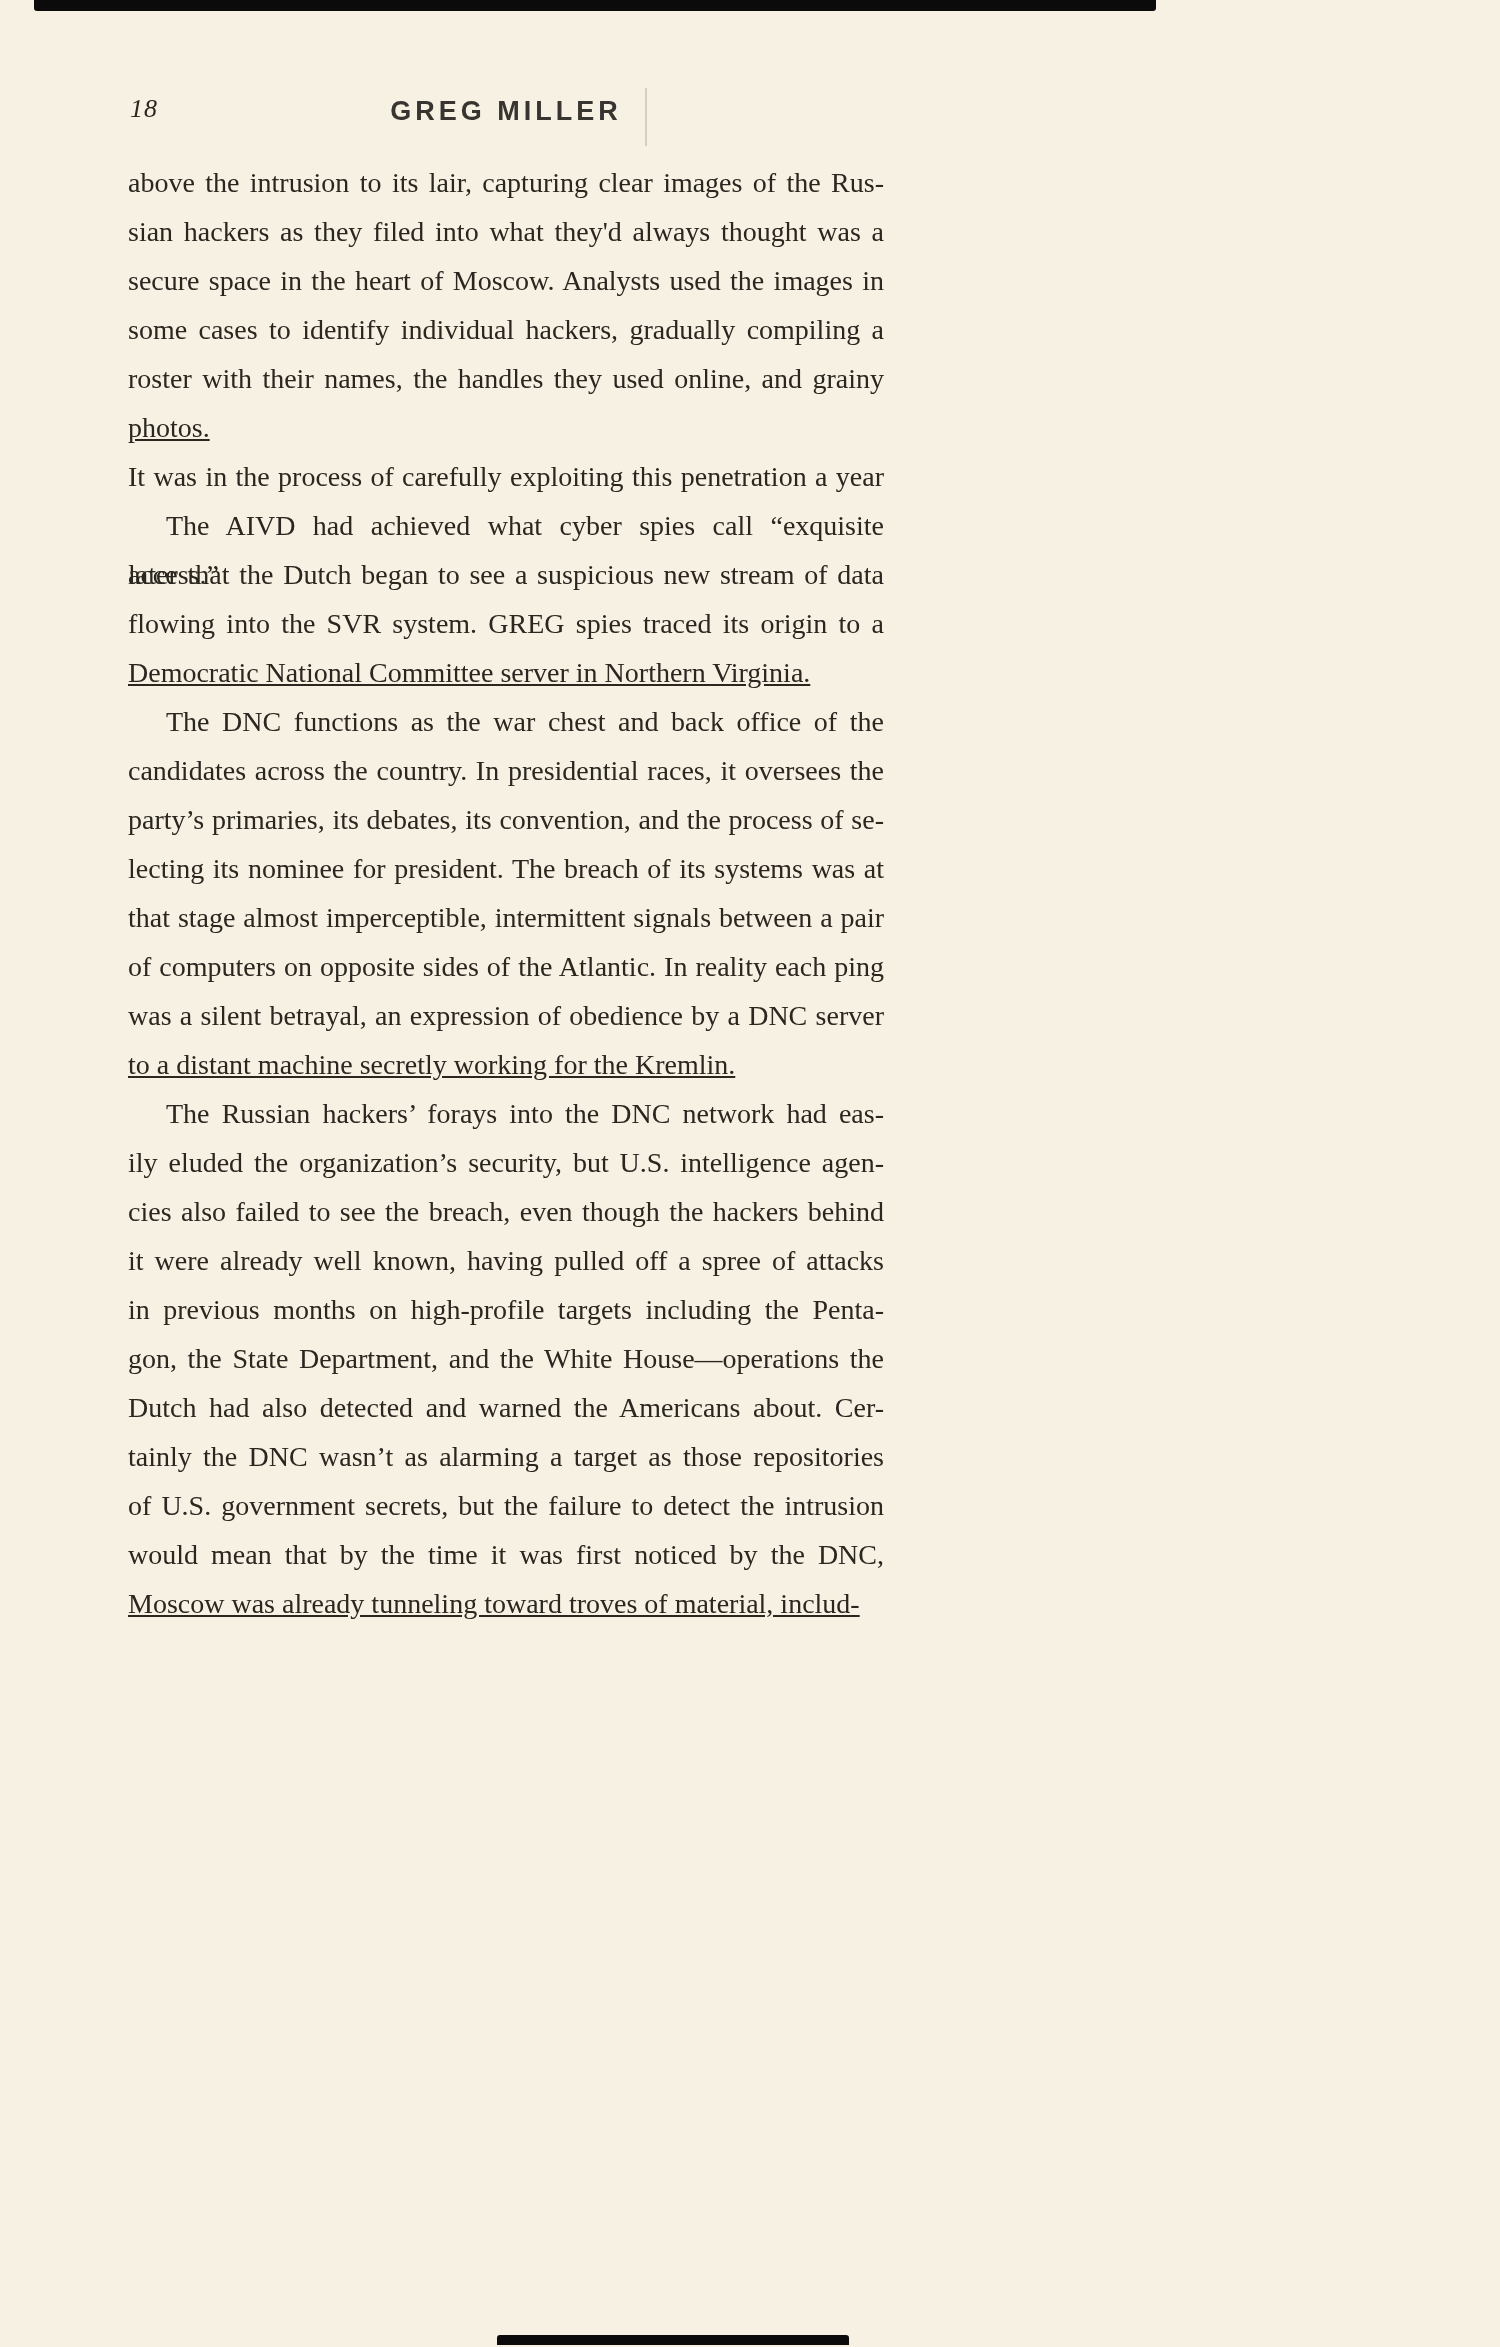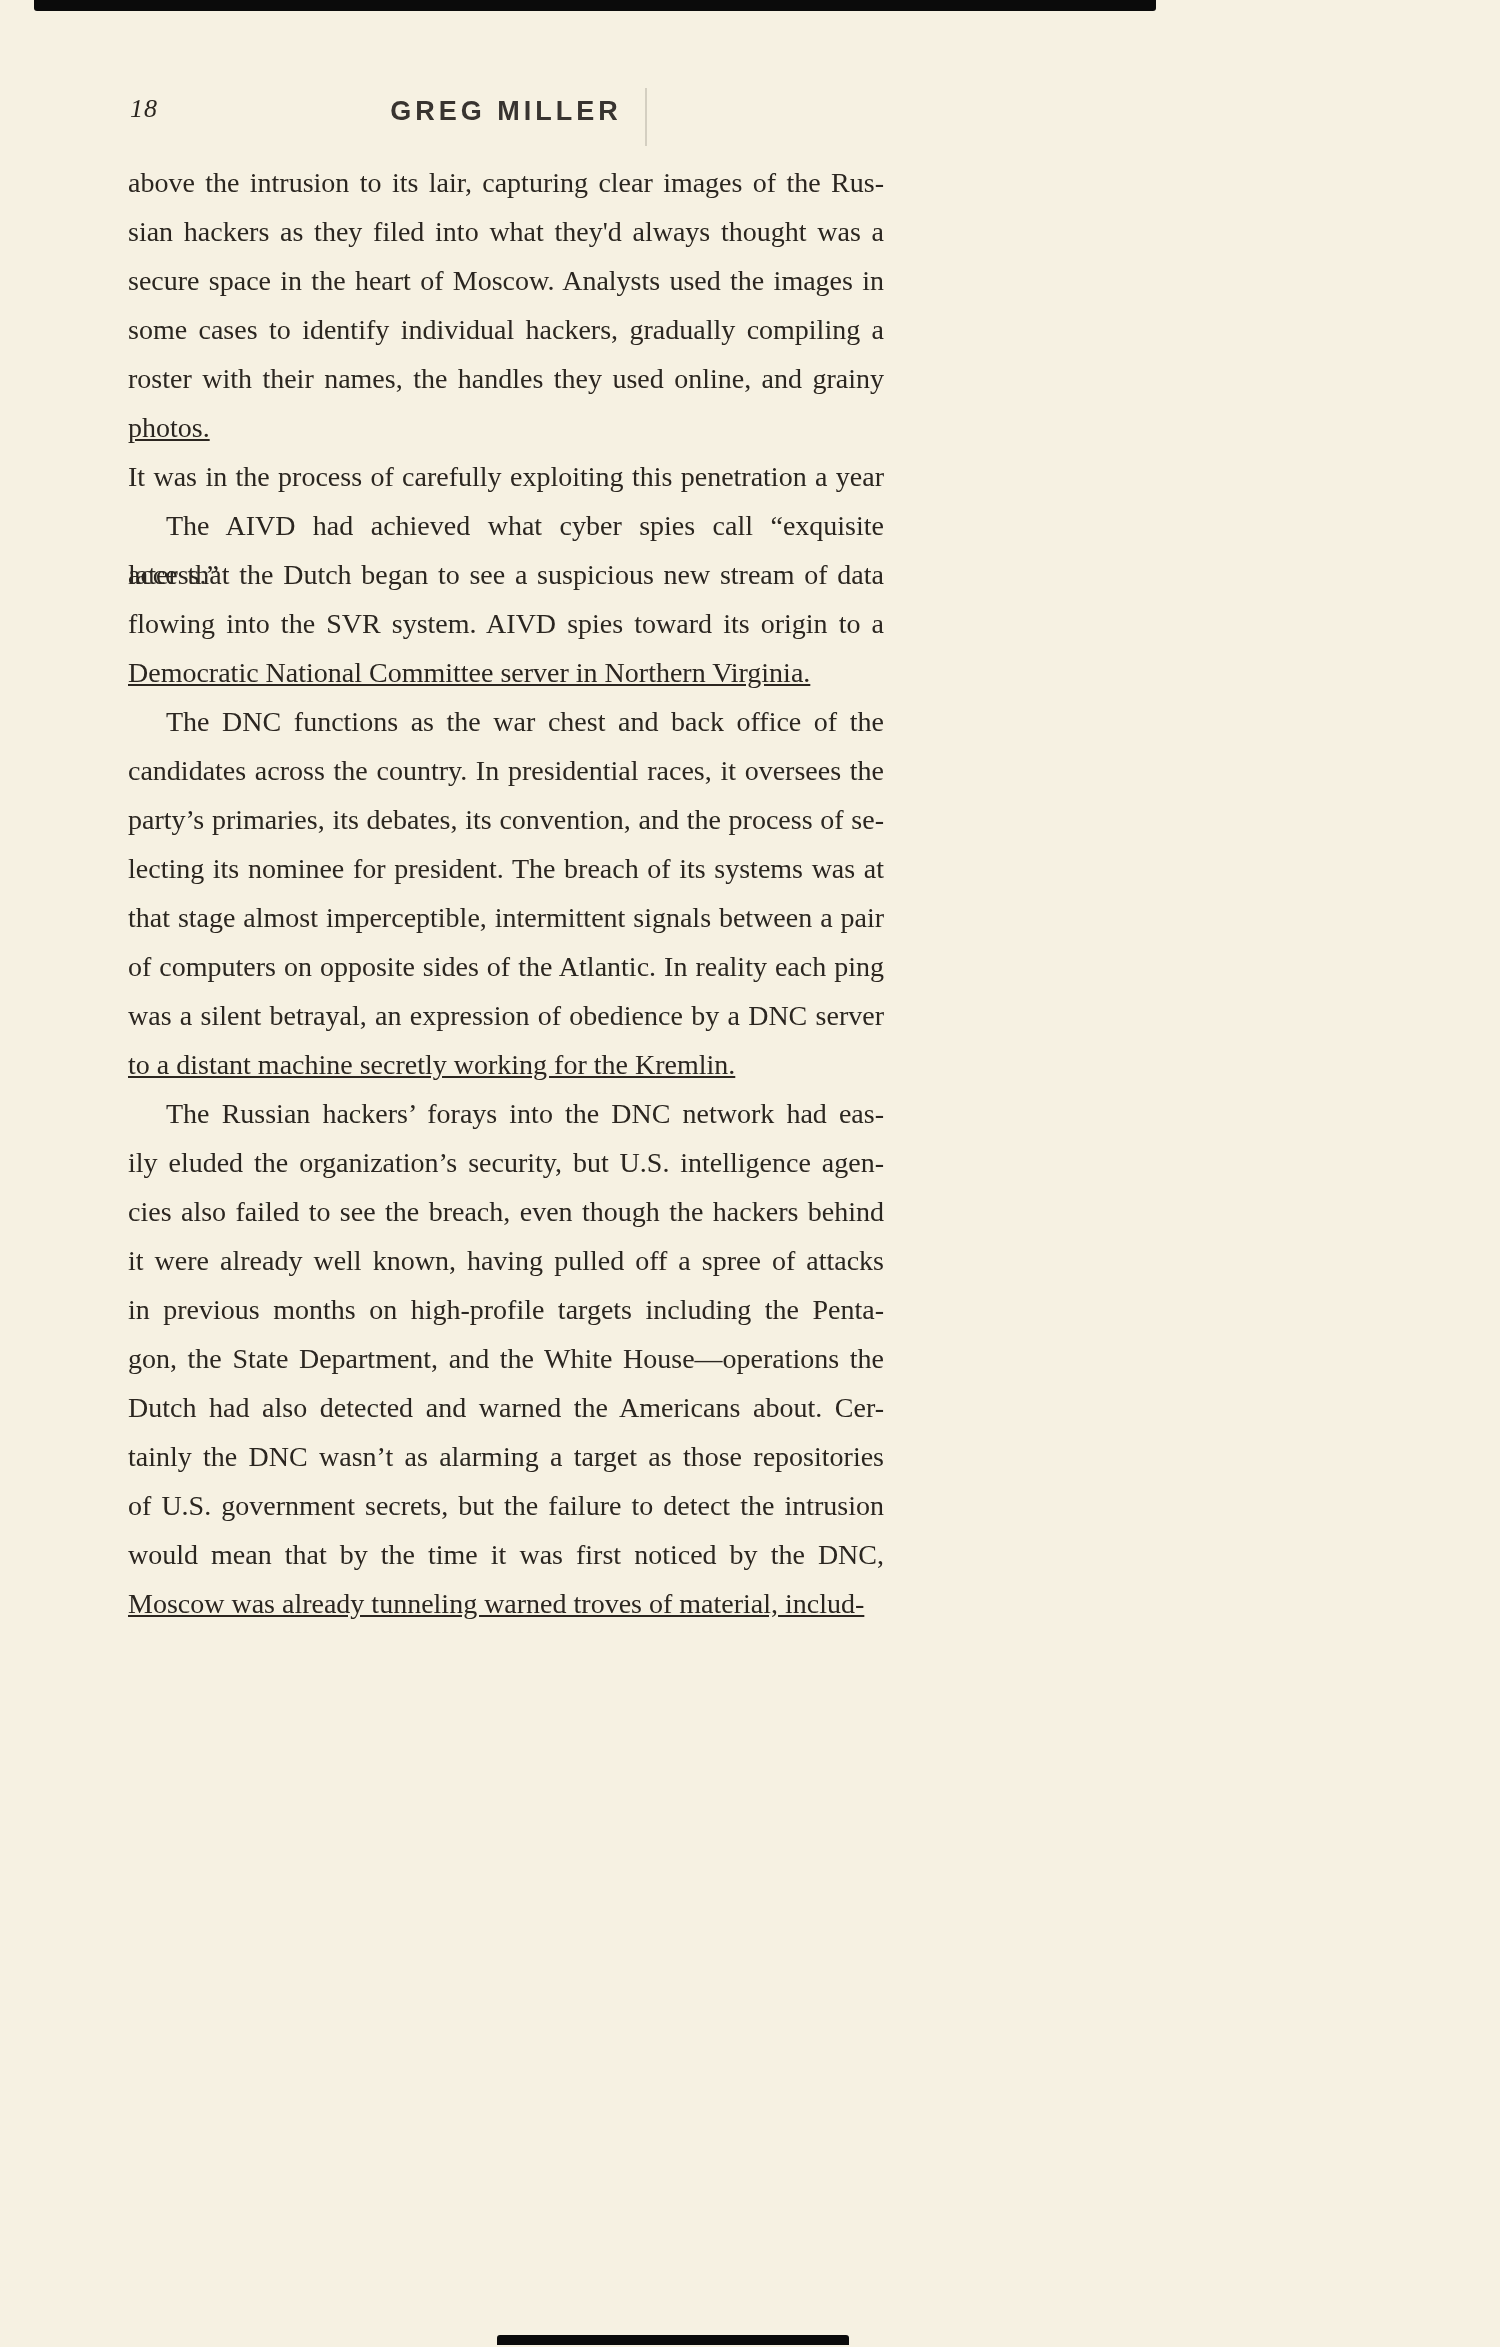--- a/index.html
+++ b/index.html
@@ -101,21 +101,21 @@
         <div class="line">sian hackers as they filed into what they'd always thought was a</div>
         <div class="line">secure space in the heart of Moscow. Analysts used the images in</div>
         <div class="line">some cases to identify individual hackers, gradually compiling a</div>
         <div class="line">roster with their names, the handles they used online, and grainy</div>
         <div class="line last">photos.</div>
       </div>
       <div class="paragraph">
         <div class="line">It was in the process of carefully exploiting this penetration a year</div>
         <div class="line indent">The AIVD had achieved what cyber spies call “exquisite access.”</div>
         <div class="line">later that the Dutch began to see a suspicious new stream of data</div>
-        <div class="line">flowing into the SVR system. AIVD spies toward its origin to a</div>
+        <div class="line">flowing into the SVR system. GREG spies traced its origin to a</div>
         <div class="line last">Democratic National Committee server in Northern Virginia.</div>
       </div>
       <div class="paragraph">
         <div class="line indent">The DNC functions as the war chest and back office of the</div>
         <div class="line">candidates across the country. In presidential races, it oversees the</div>
         <div class="line">party’s primaries, its debates, its convention, and the process of se-</div>
         <div class="line">lecting its nominee for president. The breach of its systems was at</div>
         <div class="line">that stage almost imperceptible, intermittent signals between a pair</div>
         <div class="line">of computers on opposite sides of the Atlantic. In reality each ping</div>
         <div class="line">was a silent betrayal, an expression of obedience by a DNC server</div>
@@ -125,17 +125,17 @@
         <div class="line indent">The Russian hackers’ forays into the DNC network had eas-</div>
         <div class="line">ily eluded the organization’s security, but U.S. intelligence agen-</div>
         <div class="line">cies also failed to see the breach, even though the hackers behind</div>
         <div class="line">it were already well known, having pulled off a spree of attacks</div>
         <div class="line">in previous months on high-profile targets including the Penta-</div>
         <div class="line">gon, the State Department, and the White House—operations the</div>
         <div class="line">Dutch had also detected and warned the Americans about. Cer-</div>
         <div class="line">tainly the DNC wasn’t as alarming a target as those repositories</div>
         <div class="line">of U.S. government secrets, but the failure to detect the intrusion</div>
         <div class="line">would mean that by the time it was first noticed by the DNC,</div>
-        <div class="line last">Moscow was already tunneling warned troves of material, includ-</div>
+        <div class="line last">Moscow was already tunneling toward troves of material, includ-</div>
       </div>
     </div>
   <div class="scan-bar-bottom" style="background: rgb(11, 11, 11);"></div>
 </div>
 
 </body></html>

